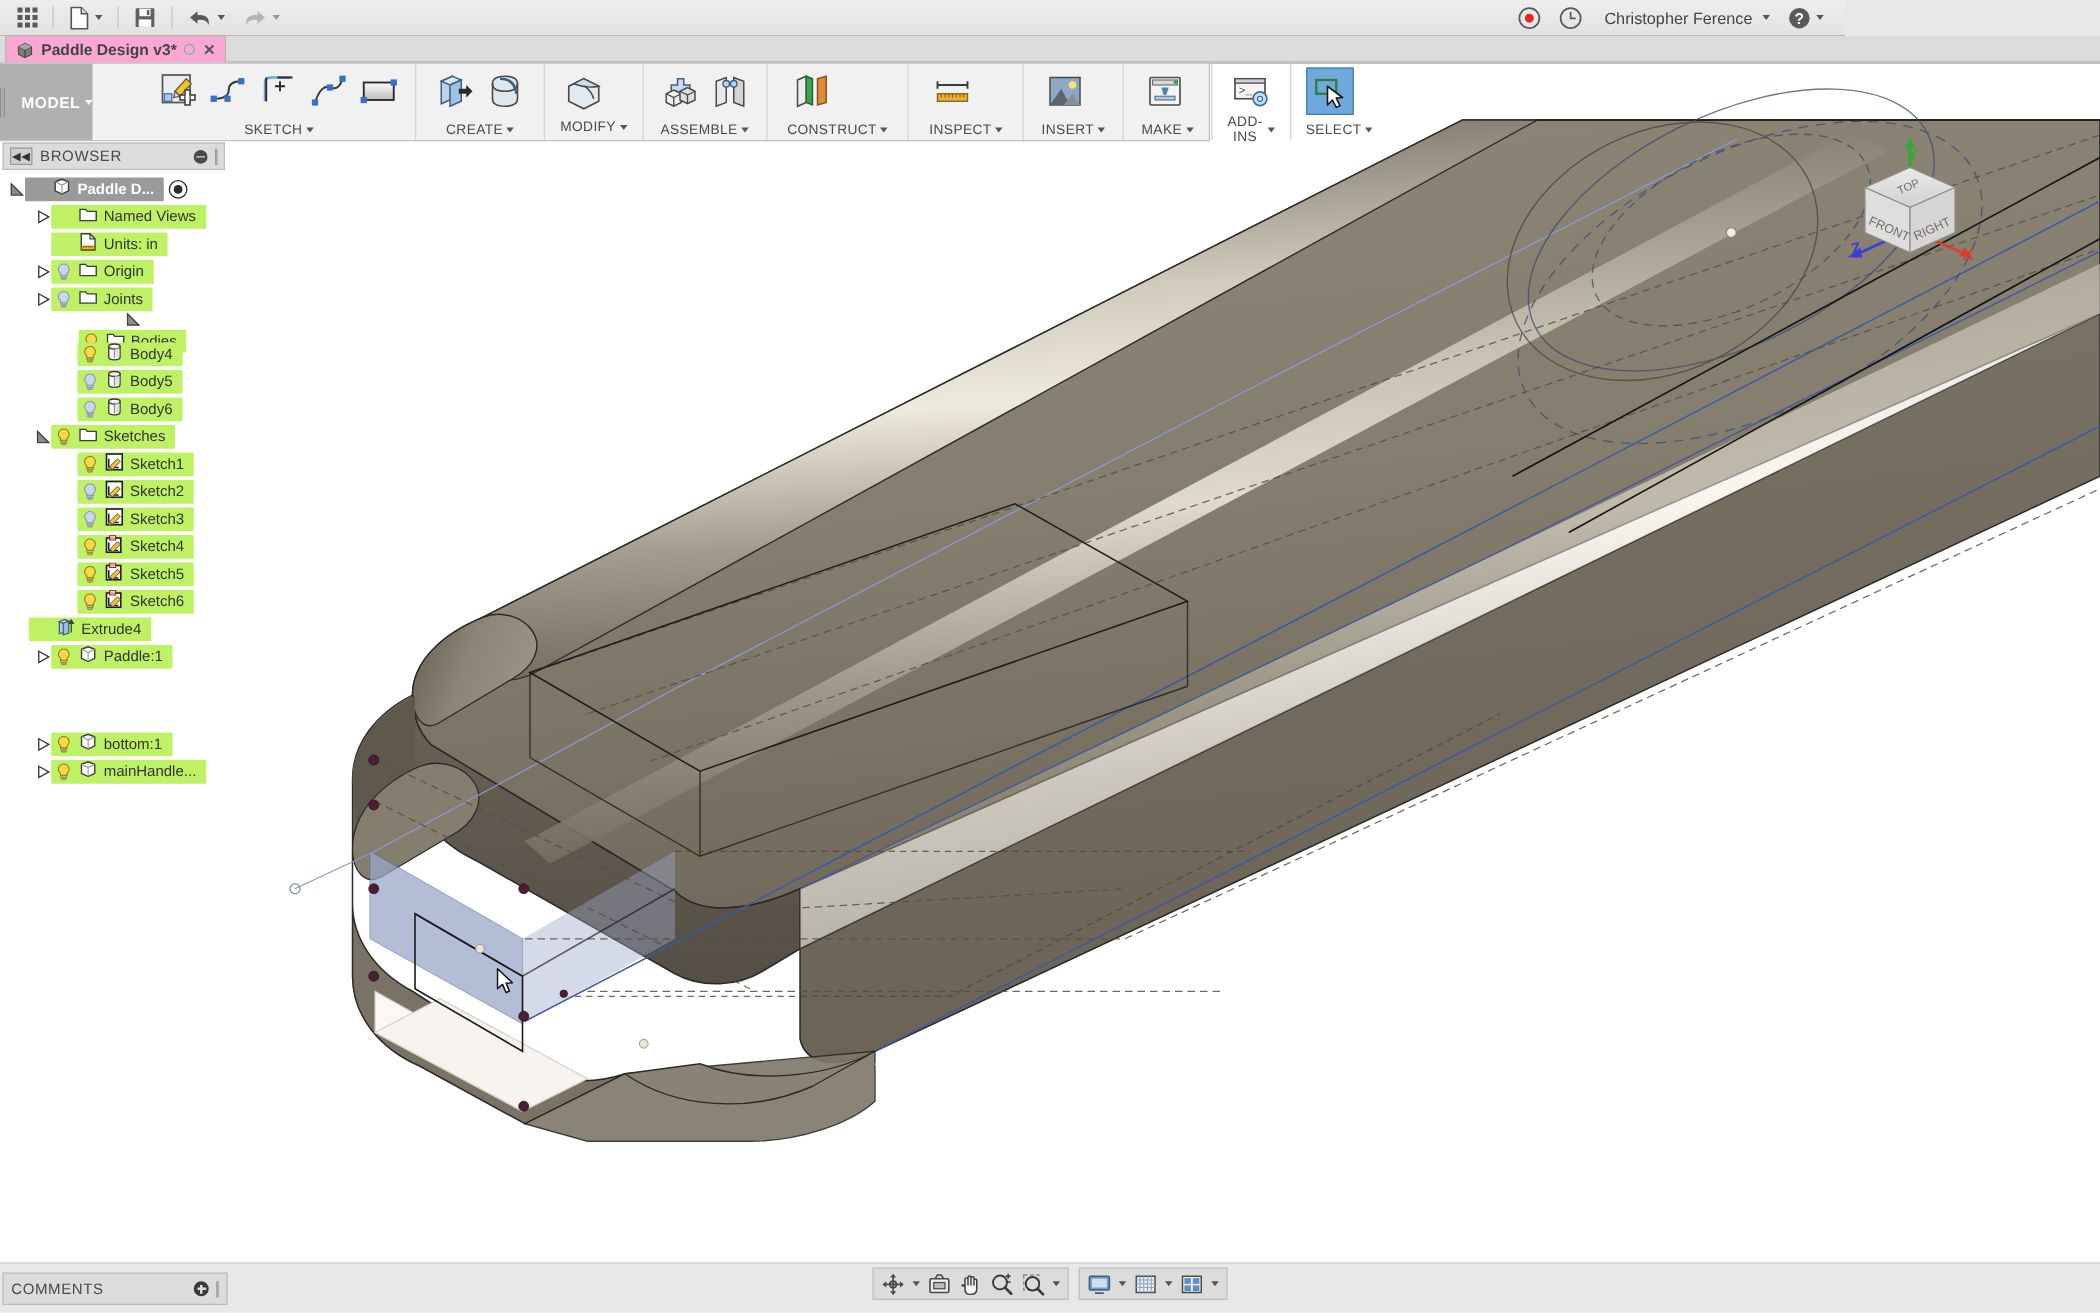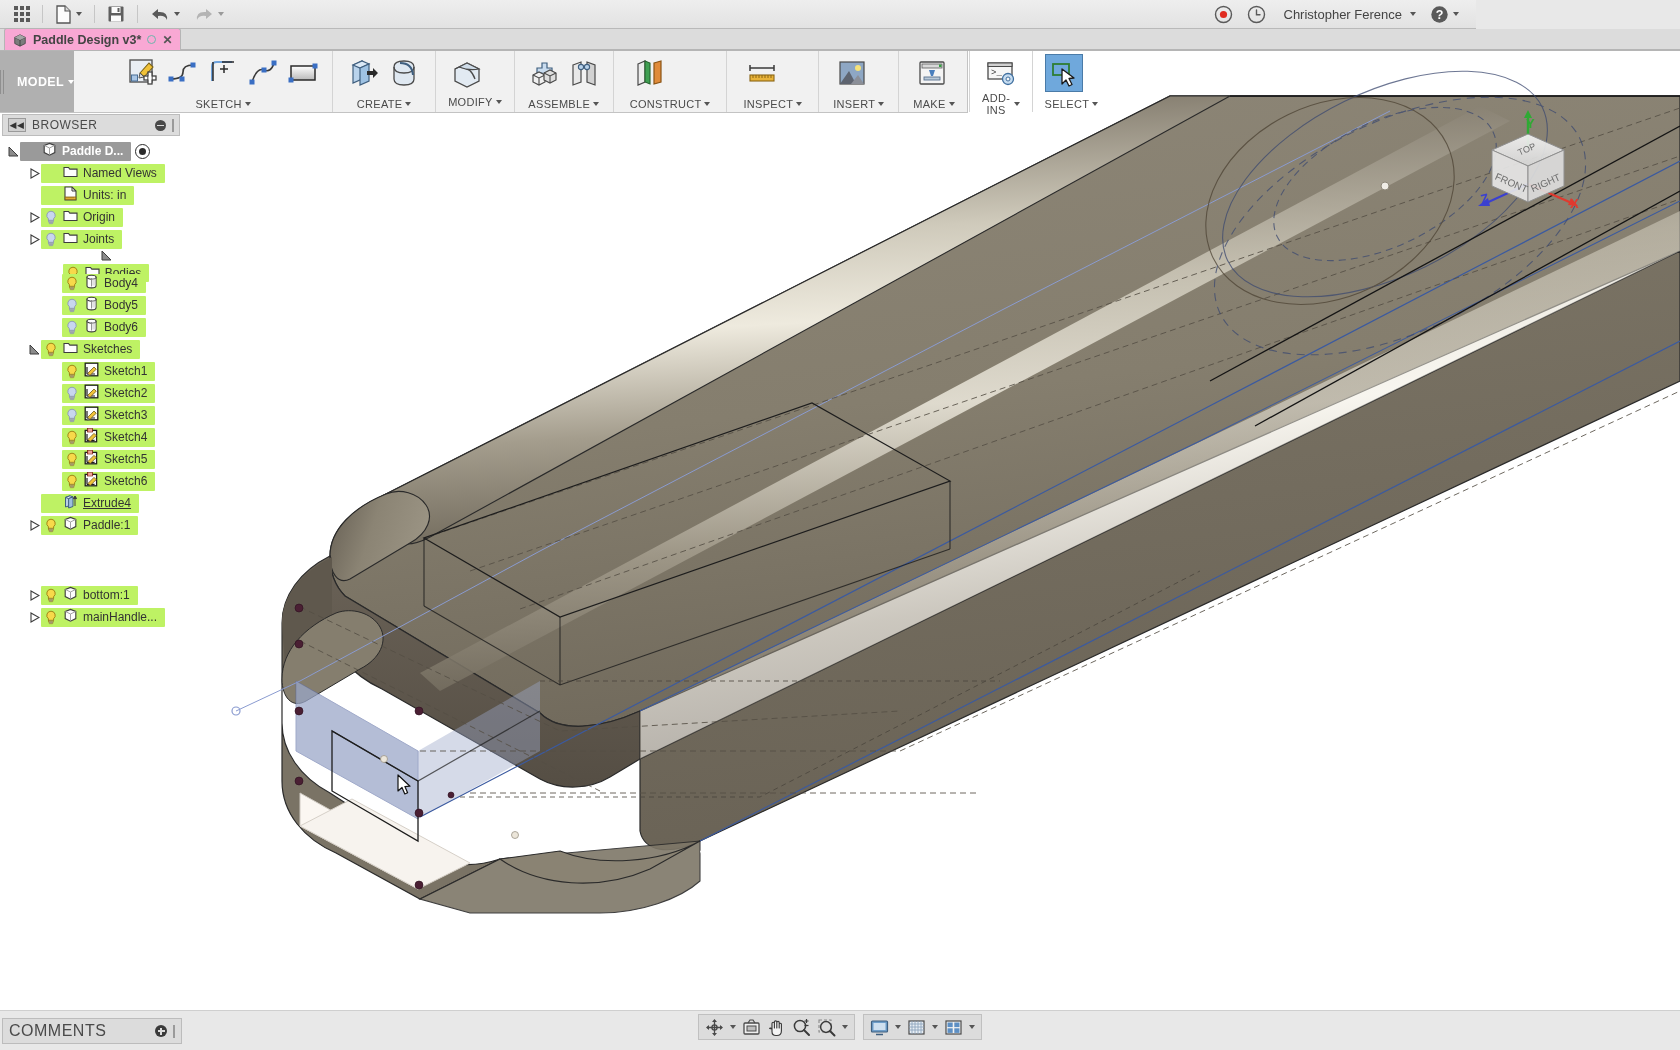--- a/index.html
+++ b/index.html
@@ -116,21 +116,21 @@
   
   .viewport { position:absolute; top:51px; left:186px; width:1494px; height:959px;
               overflow:hidden; background:#fff; }
   .viewport.full { left:0; top:51px; width:1680px; height:959px; }
 
   
   .comments {
     position:absolute; left:2px; bottom:6px; width:180px; height:26px;
     background:#dcdcdc; border:1px solid #bcbcbc;
     display:flex; align-items:center; gap:6px; padding:0 6px;
-    font-size:16px; color:#4a4a4a; letter-spacing:.5px;
+    font-size:12px; color:#4a4a4a; letter-spacing:.5px;
   }
   .plus-circle { width:12px;height:12px;border-radius:50%;background:#3a3a3a;position:relative;margin-left:auto;}
   .plus-circle:before{content:"";position:absolute;left:2.5px;top:5.2px;width:7px;height:1.6px;background:#dcdcdc;}
   .plus-circle:after{content:"";position:absolute;top:2.5px;left:5.2px;height:7px;width:1.6px;background:#dcdcdc;}
 
   .navbar { position:absolute; bottom:10px; left:50%; transform:translateX(-50%);
             display:flex; align-items:center; gap:0; }
   .navgrp { display:flex; align-items:center; background:#dcdcdc; border:1px solid #c0c0c0;
             height:26px; padding:0 3px; }
   .navgrp + .navgrp { margin-left:8px; }
@@ -944,21 +944,21 @@
             <span><svg class="nicon" width="15" height="15" viewBox="0 0 15 15">
                 <rect x="1.2" y="2.4" width="11.4" height="11.4" fill="#fdfdfd" stroke="#1f1f1f" stroke-width="1.3"></rect>
                 <path d="M3 12.4 L3 6 M3 12.4 L10.6 12.4" stroke="#1f1f1f" stroke-width="1.2"></path>
                 <path d="M4 11.4 L10 5.4 L12.2 7.6 L6.2 13.6 Z" fill="#f0c23a" stroke="#6e5a12" stroke-width="0.8"></path>
                 <rect x="3.6" y="0.6" width="5" height="3.4" fill="#d8432a" stroke="#7b2010" stroke-width="0.7"></rect>
                 <path d="M4.2 1.2 h3.8 M4.2 2.2 h3.8 M4.2 3.2 h3.8" stroke="#ffffff" stroke-width="0.6"></path>
               </svg></span>
             <span class="ntext">Sketch6</span>
           </span>
         </div>
-        <div class="node" style="padding-left: 27px; text-decoration: underline;">
+        <div class="node" style="padding-left: 9px;">
           <span class="tw"></span>
           <span class="nodebody">
             <span class="bulb"></span>
             <span><svg class="nicon" width="15" height="15" viewBox="0 0 15 15">
                 <path d="M2.5 3.4 L7 1.8 L7 11.5 L2.5 13 Z" fill="#b9cfe6" stroke="#3f5f7f" stroke-width="1"></path>
                 <path d="M2.5 3.4 L7 1.8 L10 2.9 L5.6 4.6 Z" fill="#dcebf7" stroke="#3f5f7f" stroke-width="1"></path>
                 <path d="M5.6 4.6 L10 2.9 L10 12.5 L5.6 14 Z" fill="#9bbedd" stroke="#3f5f7f" stroke-width="1"></path>
                 <path d="M12 12 V3 M12 2 L10.4 4.6 h3.2 Z" fill="#3d3d3d" stroke="#3d3d3d" stroke-width="1"></path>
               </svg></span>
             <span class="ntext">Extrude4</span>

